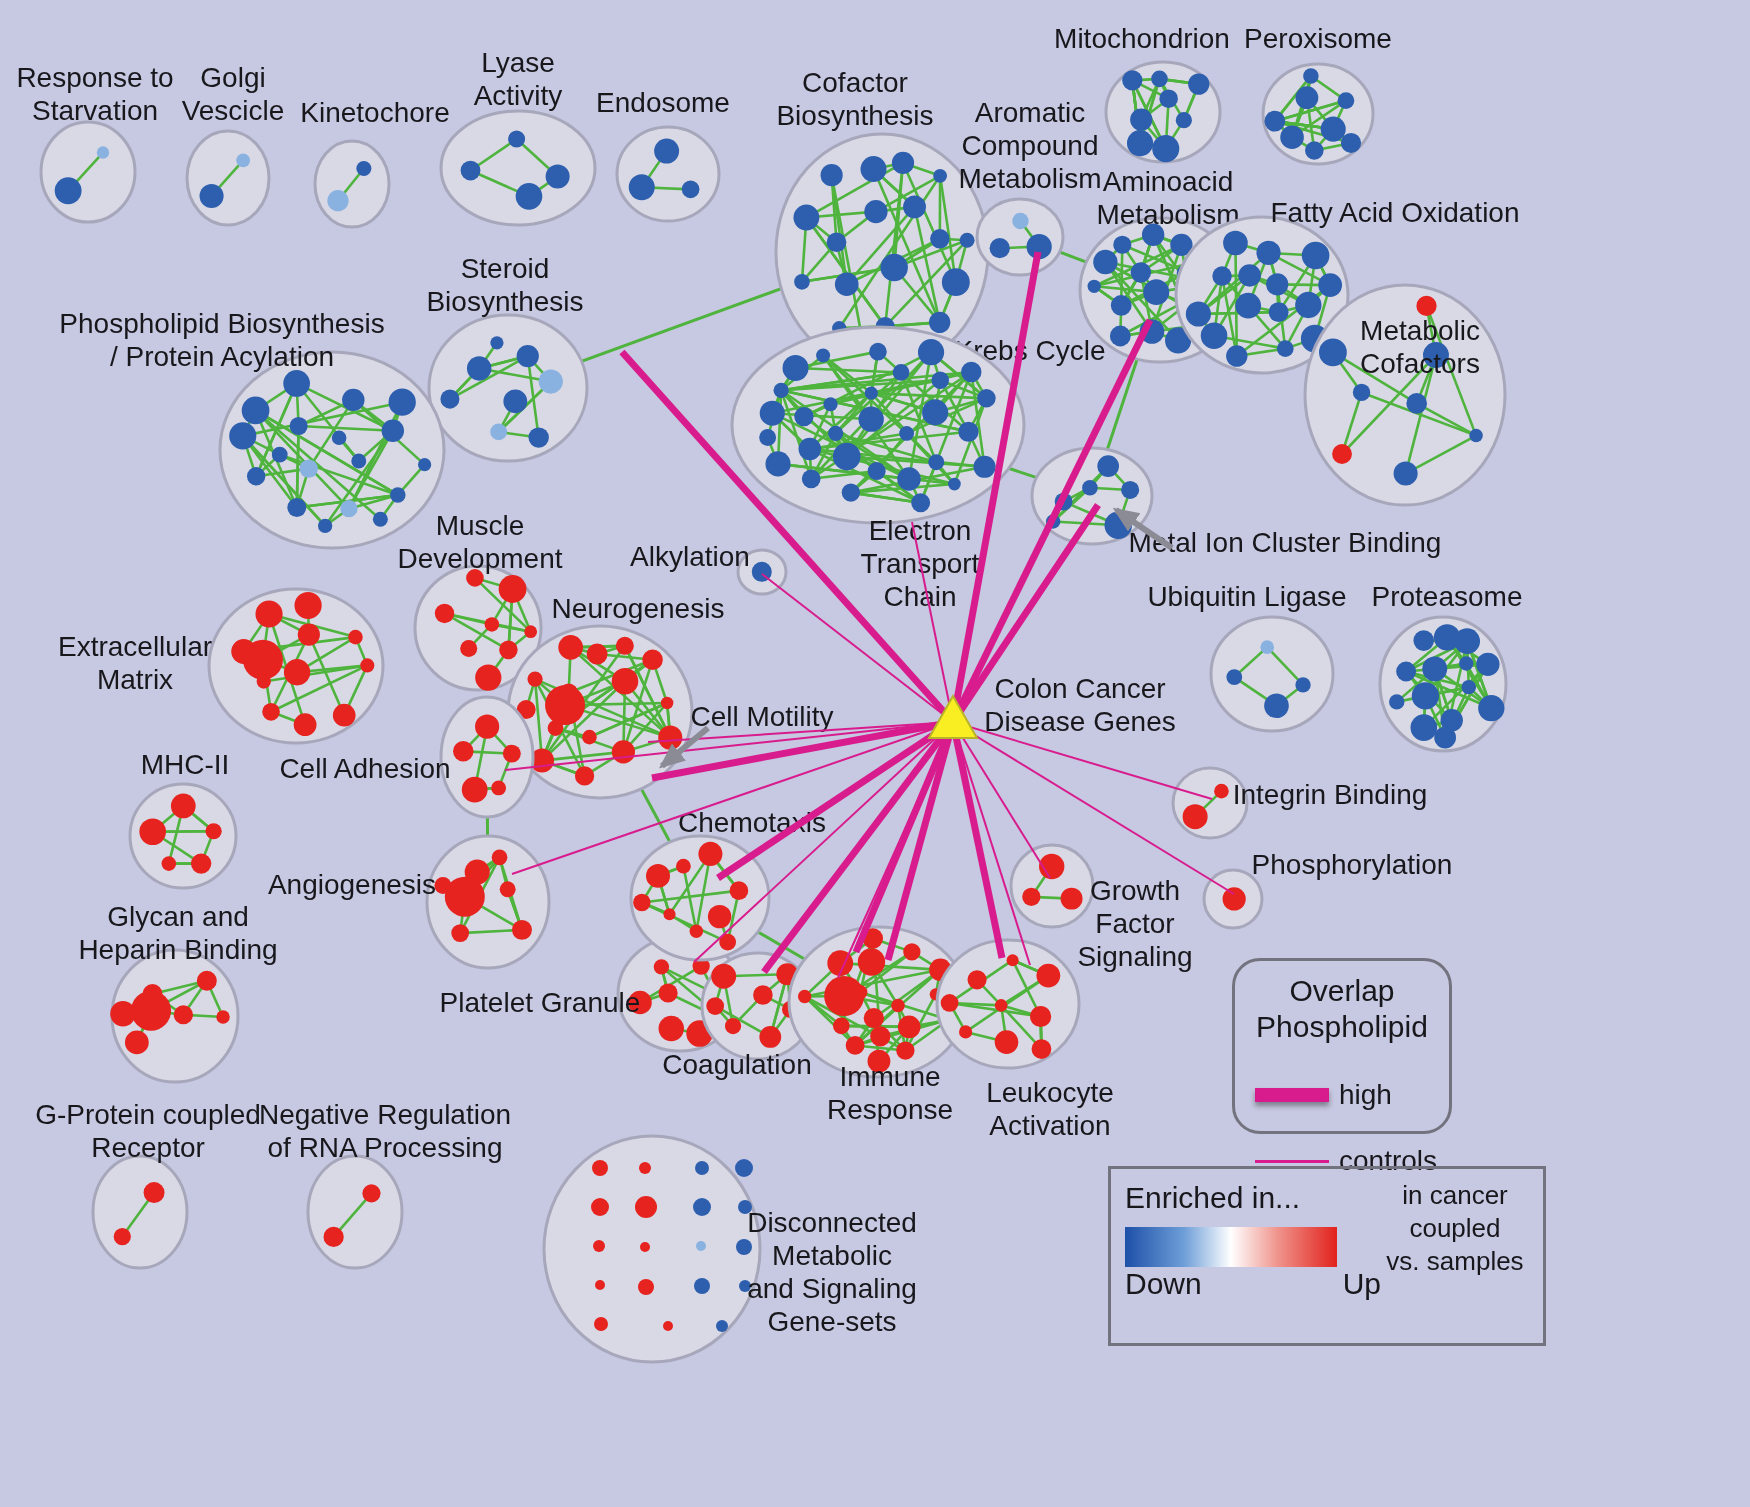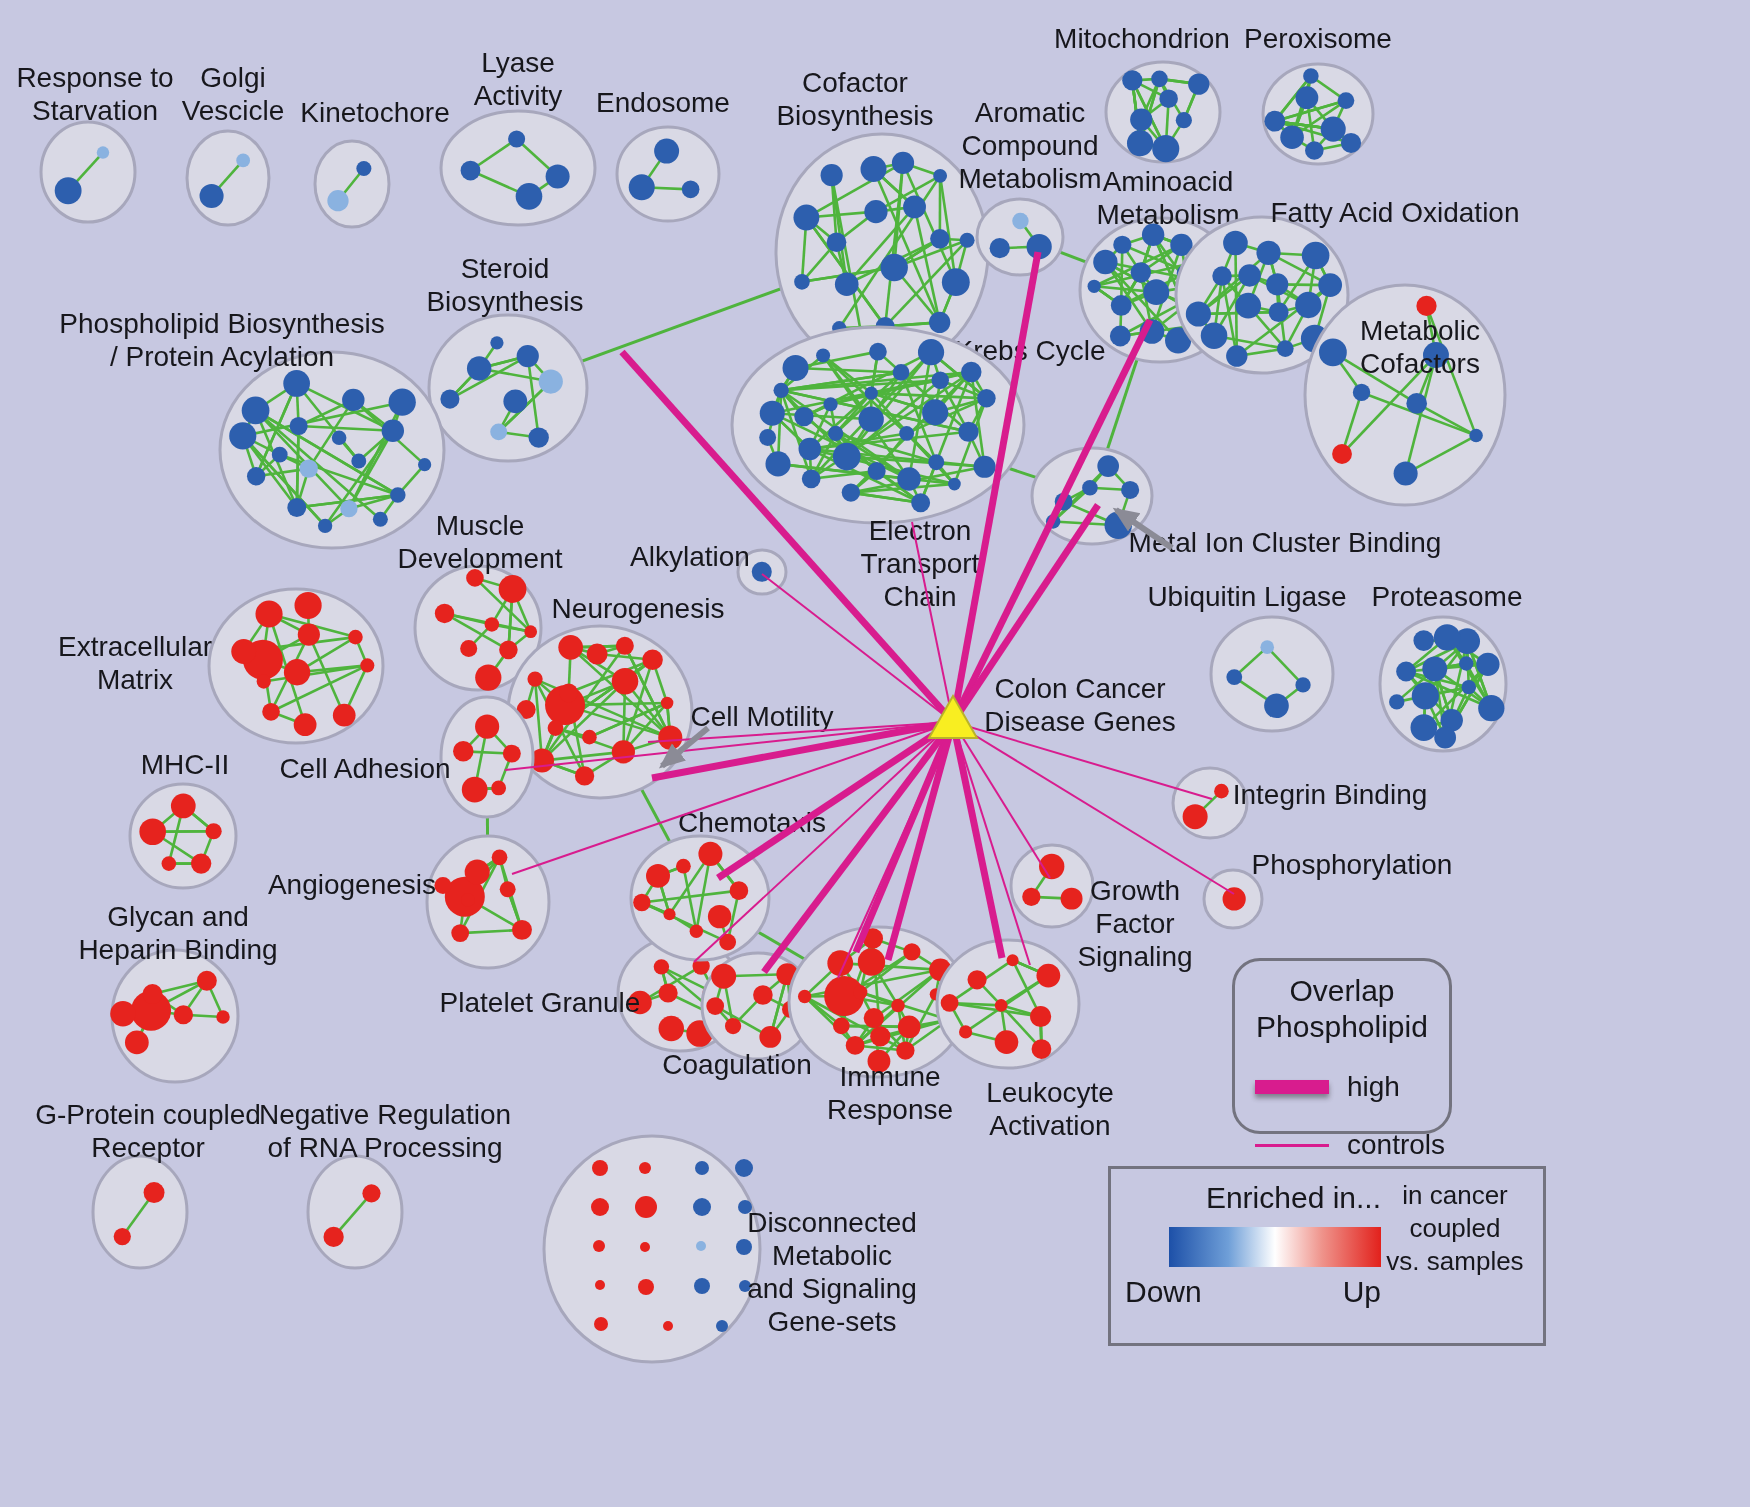--- a/index.html
+++ b/index.html
@@ -3,30 +3,30 @@
 <meta charset="utf-8">
 <style>
   html,body{margin:0;padding:0;background:#c7c8e1;}
   #fig{position:relative;width:1750px;height:1507px;background:#c7c8e1;overflow:hidden;
        font-family:"Liberation Sans",sans-serif;color:#17171c;}
   #net{position:absolute;left:0;top:0;}
   #net text{font-family:"Liberation Sans",sans-serif;font-size:28px;fill:#17171c;text-anchor:middle;}
   .legend{position:absolute;border:3px solid #73737f;box-sizing:border-box;}
   .legend-sig{left:1232px;top:958px;width:220px;height:176px;border-radius:28px;padding:12px 20px;}
   .sig-title{font-size:30px;text-align:center;line-height:36px;}
-  .sig-row{display:flex;align-items:center;gap:18px;margin-top:26px;}
+  .sig-row{display:flex;align-items:center;gap:10px;margin-top:34px;}
   .sw-high{width:74px;height:14px;background:#d81c8e;box-shadow:0 4px 5px rgba(40,40,40,0.45);flex:none;}
   .sw-mod{width:74px;height:3px;background:#d81c8e;flex:none;}
   .sig-label{font-size:28px;}
   .legend-enr{left:1108px;top:1166px;width:438px;height:180px;display:flex;padding:10px 14px;}
-  .enr-left{flex:1;display:flex;flex-direction:column;align-items:flex-end;padding-top:2px;}
+  .enr-left{flex:1;display:flex;flex-direction:column;align-items:flex-start;padding-top:2px;}
   .enr-title{font-size:30px;}
   .enr-bar{width:212px;height:40px;margin-top:12px;
      background:linear-gradient(to right,#1d50a8 0%,#6f9fd8 28%,#ffffff 50%,#ef948c 72%,#e2211c 100%);}
-  .enr-ends{width:256px;display:flex;justify-content:space-between;font-size:30px;margin-top:8px;}
+  .enr-ends{width:256px;display:flex;justify-content:space-between;font-size:30px;}
   .enr-note{width:152px;display:flex;flex-direction:column;
      font-size:26px;line-height:33px;text-align:center;}
 </style>
 </head>
 <body>
 
 <div id="fig">
 
   <svg id="net" width="1750" height="1507" viewBox="0 0 1750 1507">
     <defs>

